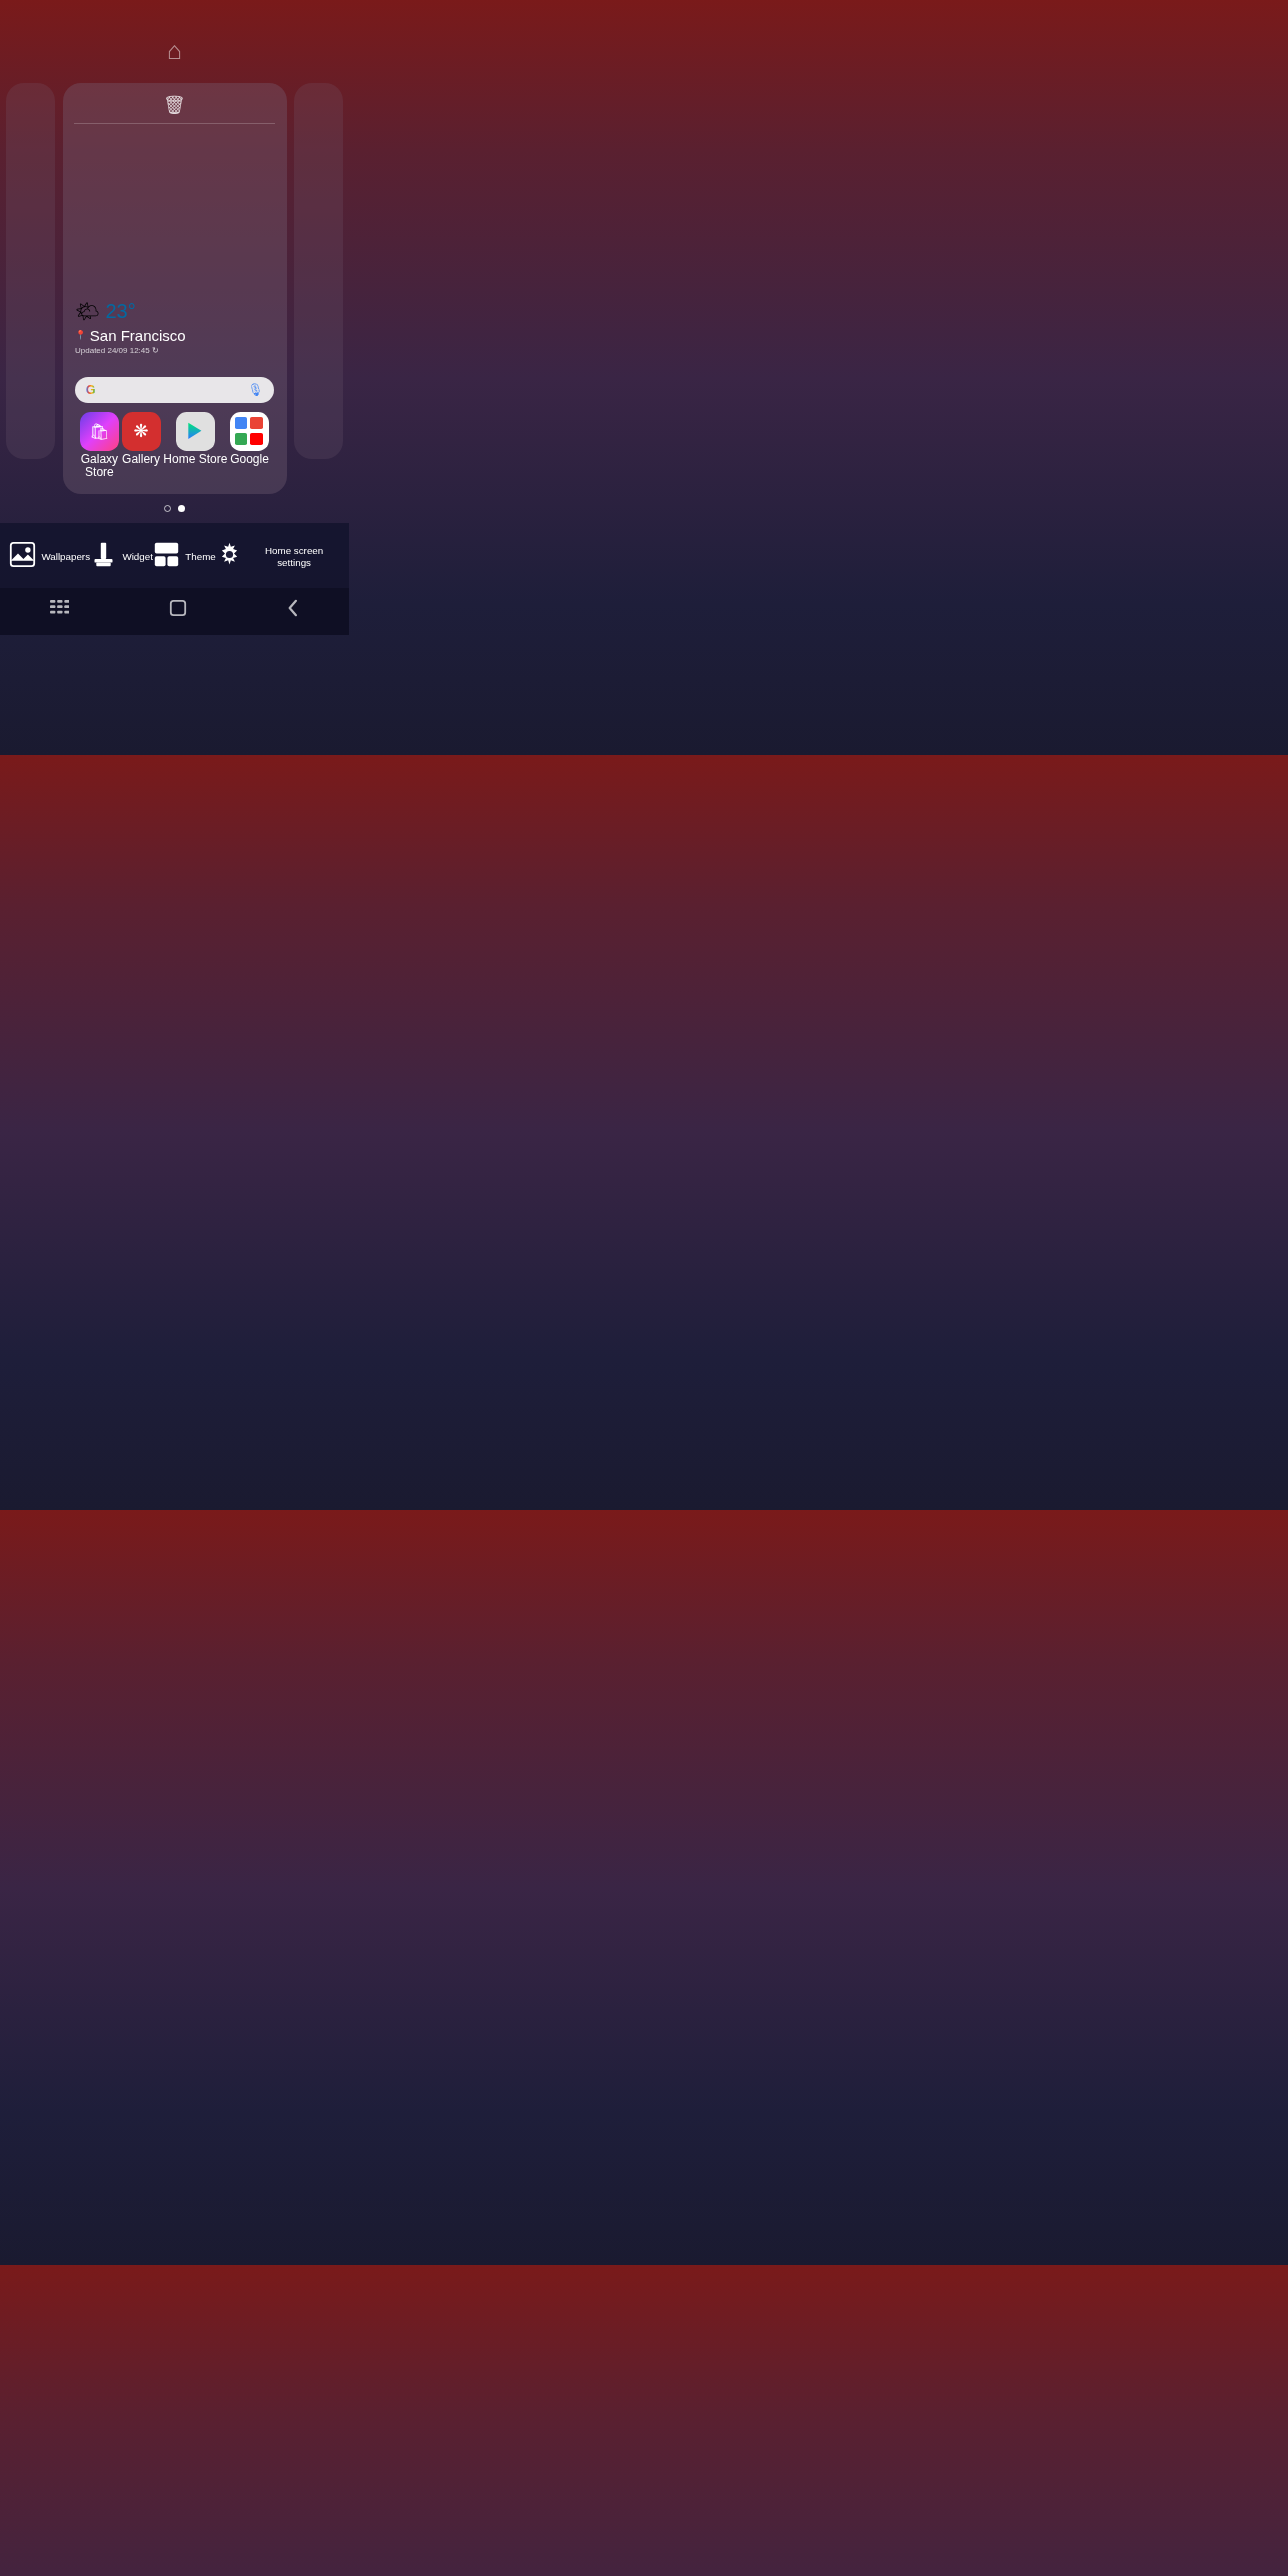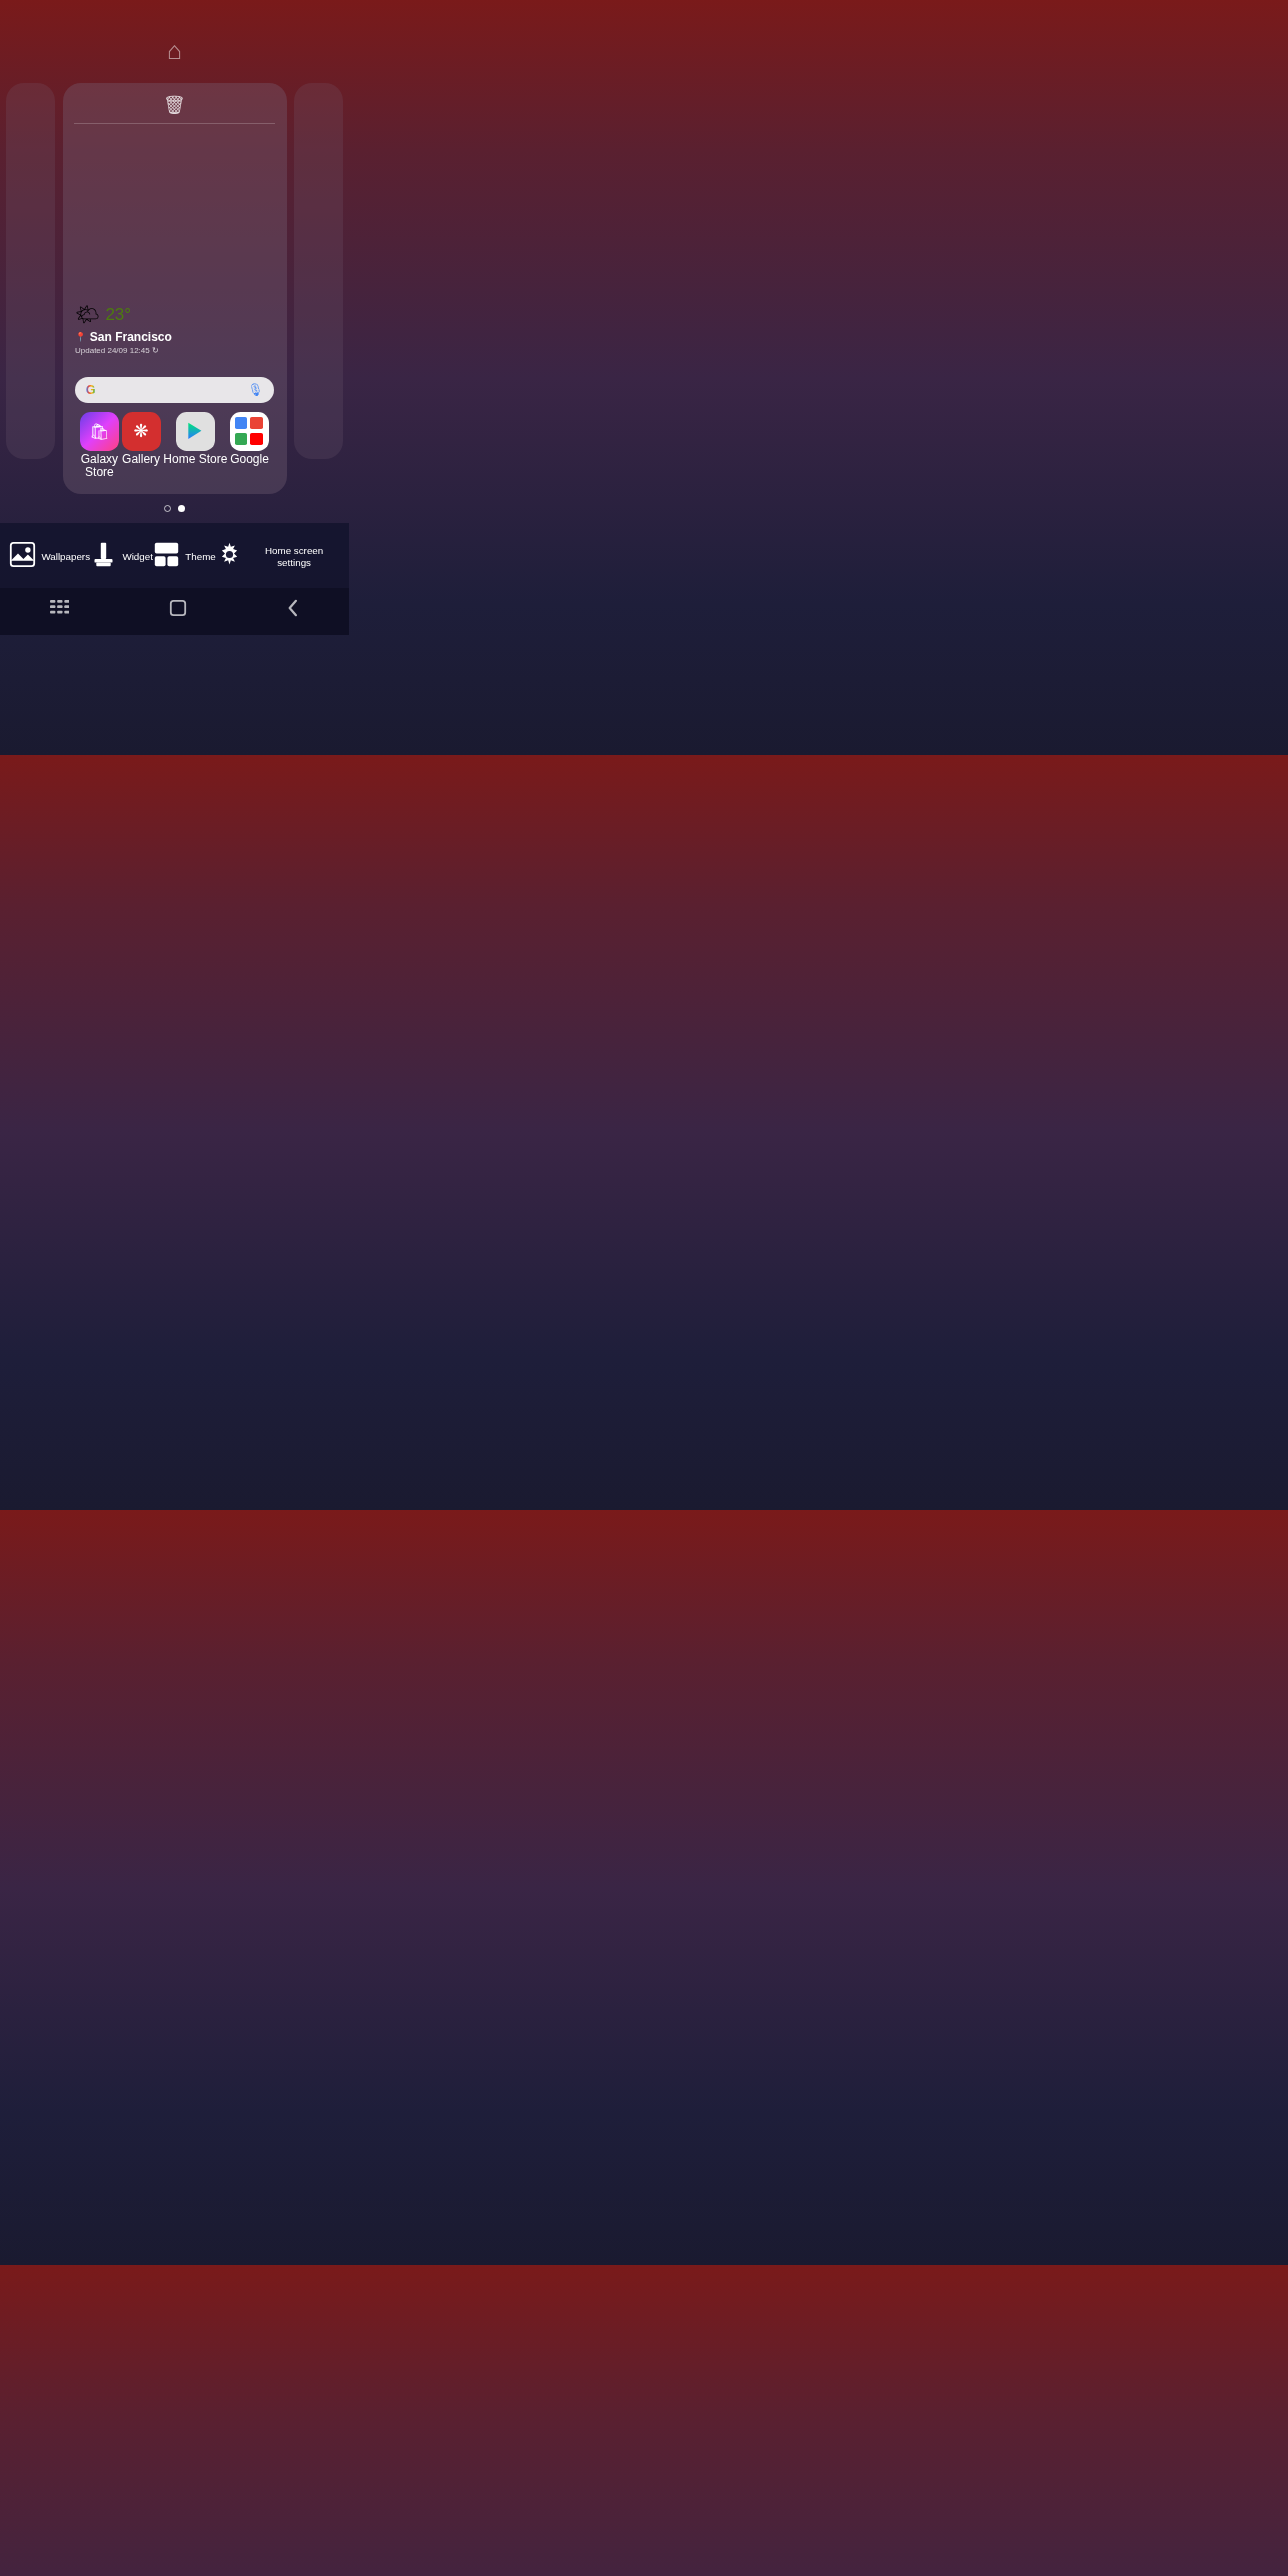--- a/index.html
+++ b/index.html
@@ -92,41 +92,41 @@
       align-items: center;
       gap: 5.4px;
       margin-bottom: 3.6px;
     }
 
     .weather-icon-sun {
       font-size: 19.7px;
     }
 
     .weather-temp {
-      color: #4d7c0f;
-      font-size: 17px;
+      color: #0369a1;
+      font-size: 20px;
       font-weight: 300;
     }
 
     .location-row {
       display: flex;
       align-items: center;
       gap: 3.6px;
       margin-bottom: 1.8px;
     }
 
     .location-pin {
       color: white;
       font-size: 9px;
     }
 
     .location-name {
       color: white;
-      font-size: 12px;
-      font-weight: 700;
+      font-size: 15px;
+      font-weight: 400;
     }
 
     .updated-row {
       color: rgba(255,255,255,0.75);
       font-size: 8px;
       margin-bottom: 22px;
     }
 
     
     .search-bar {

